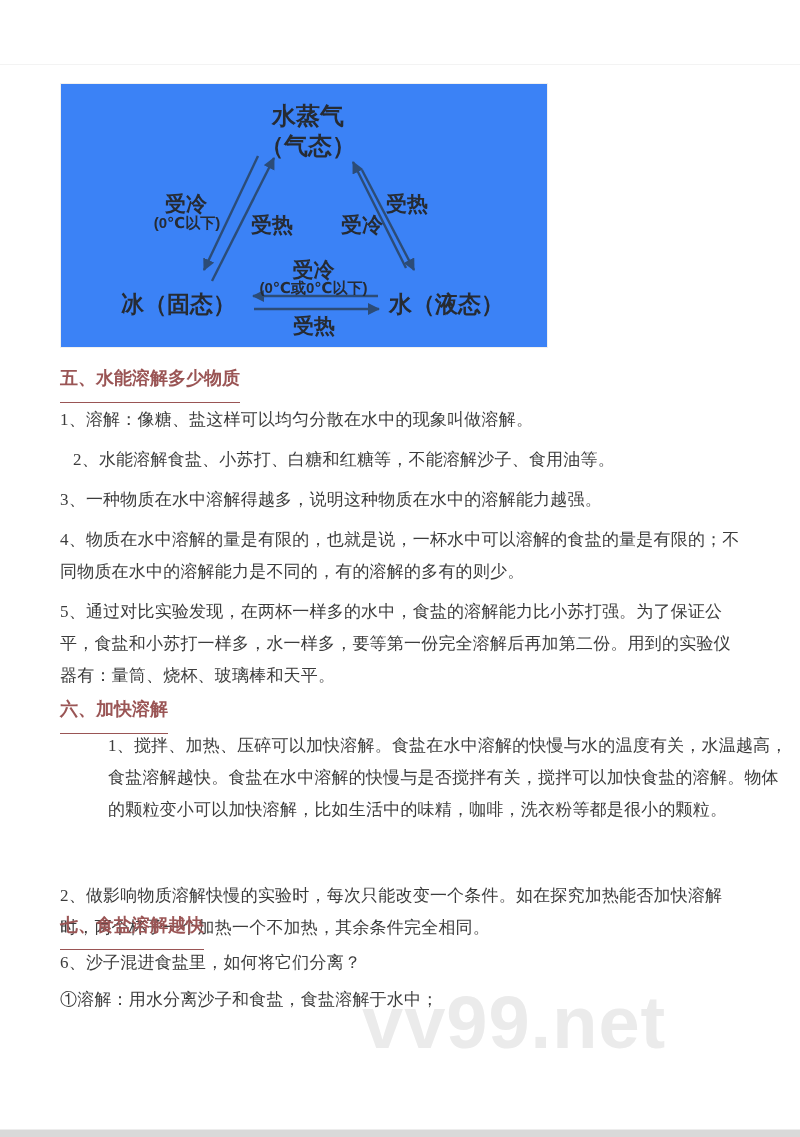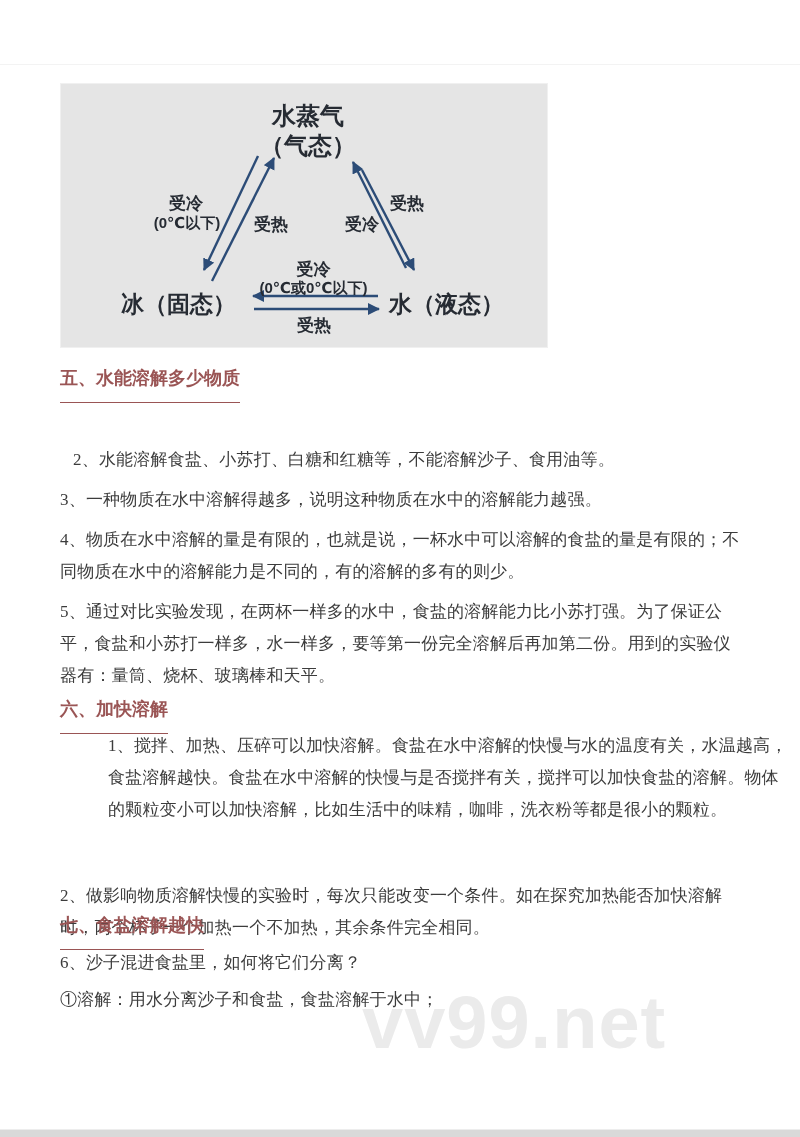--- a/index.html
+++ b/index.html
@@ -4,31 +4,31 @@
 <style>
   html,body{margin:0;padding:0;background:#ffffff;}
   .page{
     position:relative;width:800px;height:1137px;background:#ffffff;overflow:hidden;
     font-family:"Liberation Serif","DejaVu Serif",serif;color:var(--body,#3c3c3c);
   }
   .top-hairline{position:absolute;left:0;top:64px;width:800px;height:1px;background:#f3f3f3;}
   
   .diagram{
     position:absolute;left:60px;top:83px;width:488px;height:265px;
-    background:#e5e5e5;border:1px solid #f0f0f0;box-sizing:border-box;
+    background:#3b82f6;border:1px solid #f0f0f0;box-sizing:border-box;
     font-family:"Liberation Sans","DejaVu Sans",sans-serif;color:var(--diagram_text,#262b33);
   }
   .arrows{position:absolute;left:0;top:0;width:488px;height:265px;color:var(--arrow,#2c4c77);}
   .arrows line{stroke:currentColor;stroke-width:2.4;}
   .ah-fill{fill:var(--arrow,#2c4c77);}
   .dg-node{position:absolute;font-weight:bold;white-space:nowrap;}
   .dg-gas{left:144px;top:17px;width:206px;text-align:center;font-size:24px;line-height:30px;}
   .dg-solid{left:60px;top:205px;font-size:23px;letter-spacing:0px;}
   .dg-liquid{left:328px;top:205px;font-size:23px;}
-  .dg-label{position:absolute;font-weight:bold;font-size:17px;line-height:20px;white-space:nowrap;text-align:center;}
+  .dg-label{position:absolute;font-weight:bold;font-size:21px;line-height:20px;white-space:nowrap;text-align:center;}
   .lb-left-cool{left:95px;top:110px;width:60px;}
   .lb-left-cool-note{left:76px;top:129px;width:100px;font-size:15px;}
   .lb-left-heat{left:190px;top:131px;width:40px;}
   .lb-right-heat{left:324px;top:110px;width:44px;}
   .lb-right-cool{left:279px;top:131px;width:44px;}
   .lb-bottom-cool{left:225px;top:176px;width:55px;}
   .lb-bottom-cool-note{left:185px;top:194px;width:135px;font-size:15px;}
   .lb-bottom-heat{left:228px;top:232px;width:50px;}
   
   .heading{
@@ -91,20 +91,21 @@
     <div class="dg-label lb-right-heat">受热</div>
     <div class="dg-label lb-right-cool">受冷</div>
     <div class="dg-label lb-bottom-cool">受冷</div>
     <div class="dg-label lb-bottom-cool-note">(0℃或0℃以下)</div>
     <div class="dg-label lb-bottom-heat">受热</div>
   </div>
 
   <div class="heading h5">
     <span class="hu">五、水能溶解多少物质</span>
   </div>
+  <p class="para p-s5-1">1、溶解：像糖、盐这样可以均匀分散在水中的现象叫做溶解。</p>
   <p class="para p-s5-2">2、水能溶解食盐、小苏打、白糖和红糖等，不能溶解沙子、食用油等。</p>
   <p class="para p-s5-3">3、一种物质在水中溶解得越多，说明这种物质在水中的溶解能力越强。</p>
   <p class="para p-s5-4">4、物质在水中溶解的量是有限的，也就是说，一杯水中可以溶解的食盐的量是有限的；不同物质在水中的溶解能力是不同的，有的溶解的多有的则少。</p>
   <p class="para p-s5-5">5、通过对比实验发现，在两杯一样多的水中，食盐的溶解能力比小苏打强。为了保证公平，食盐和小苏打一样多，水一样多，要等第一份完全溶解后再加第二份。用到的实验仪器有：量筒、烧杯、玻璃棒和天平。</p>
 
   <div class="heading h6">
     <span class="hu">六、加快溶解</span>
   </div>
   <p class="para p-s6-1">1、搅拌、加热、压碎可以加快溶解。食盐在水中溶解的快慢与水的温度有关，水温越高，食盐溶解越快。食盐在水中溶解的快慢与是否搅拌有关，搅拌可以加快食盐的溶解。物体的颗粒变小可以加快溶解，比如生活中的味精，咖啡，洗衣粉等都是很小的颗粒。</p>
   <p class="para p-s6-2">2、做影响物质溶解快慢的实验时，每次只能改变一个条件。如在探究加热能否加快溶解时，两个杯子一个加热一个不加热，其余条件完全相同。</p>

